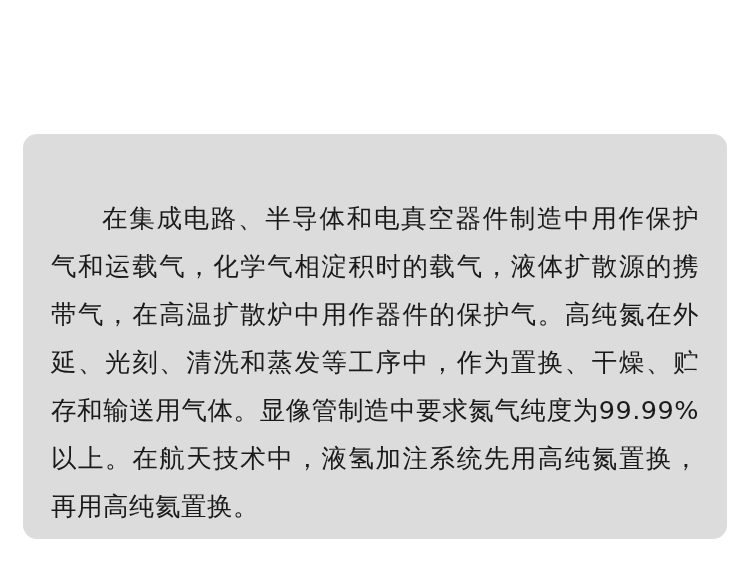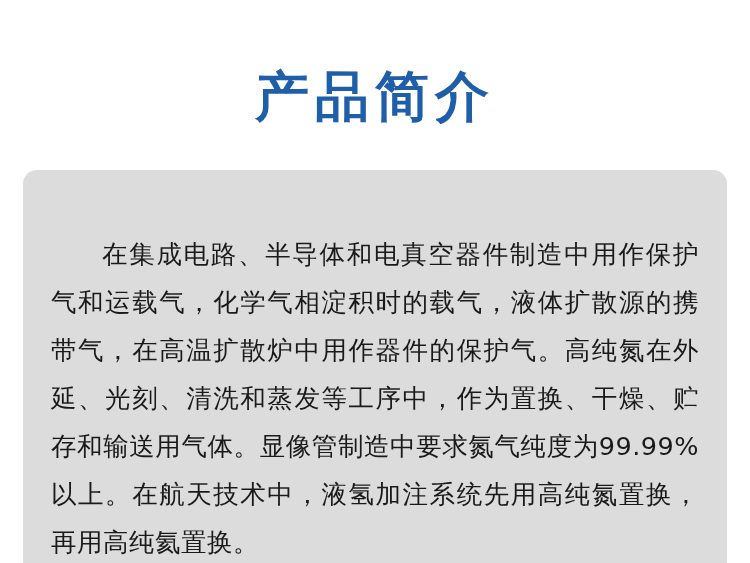--- a/index.html
+++ b/index.html
@@ -52,19 +52,18 @@
     text-indent: 2em;
     letter-spacing: 0.5px;
     word-break: break-all;
   }
 </style>
 </head>
 <body>
 
 <div class="page">
 
-  <h1 class="title">产品简介</h1>
 
   <div class="body-card">
     <p class="body-text">在集成电路、半导体和电真空器件制造中用作保护气和运载气，化学气相淀积时的载气，液体扩散源的携带气，在高温扩散炉中用作器件的保护气。高纯氮在外延、光刻、清洗和蒸发等工序中，作为置换、干燥、贮存和输送用气体。显像管制造中要求氮气纯度为99.99%以上。在航天技术中，液氢加注系统先用高纯氮置换，再用高纯氦置换。</p>
   </div>
 
 </div>
 
 </body></html>

